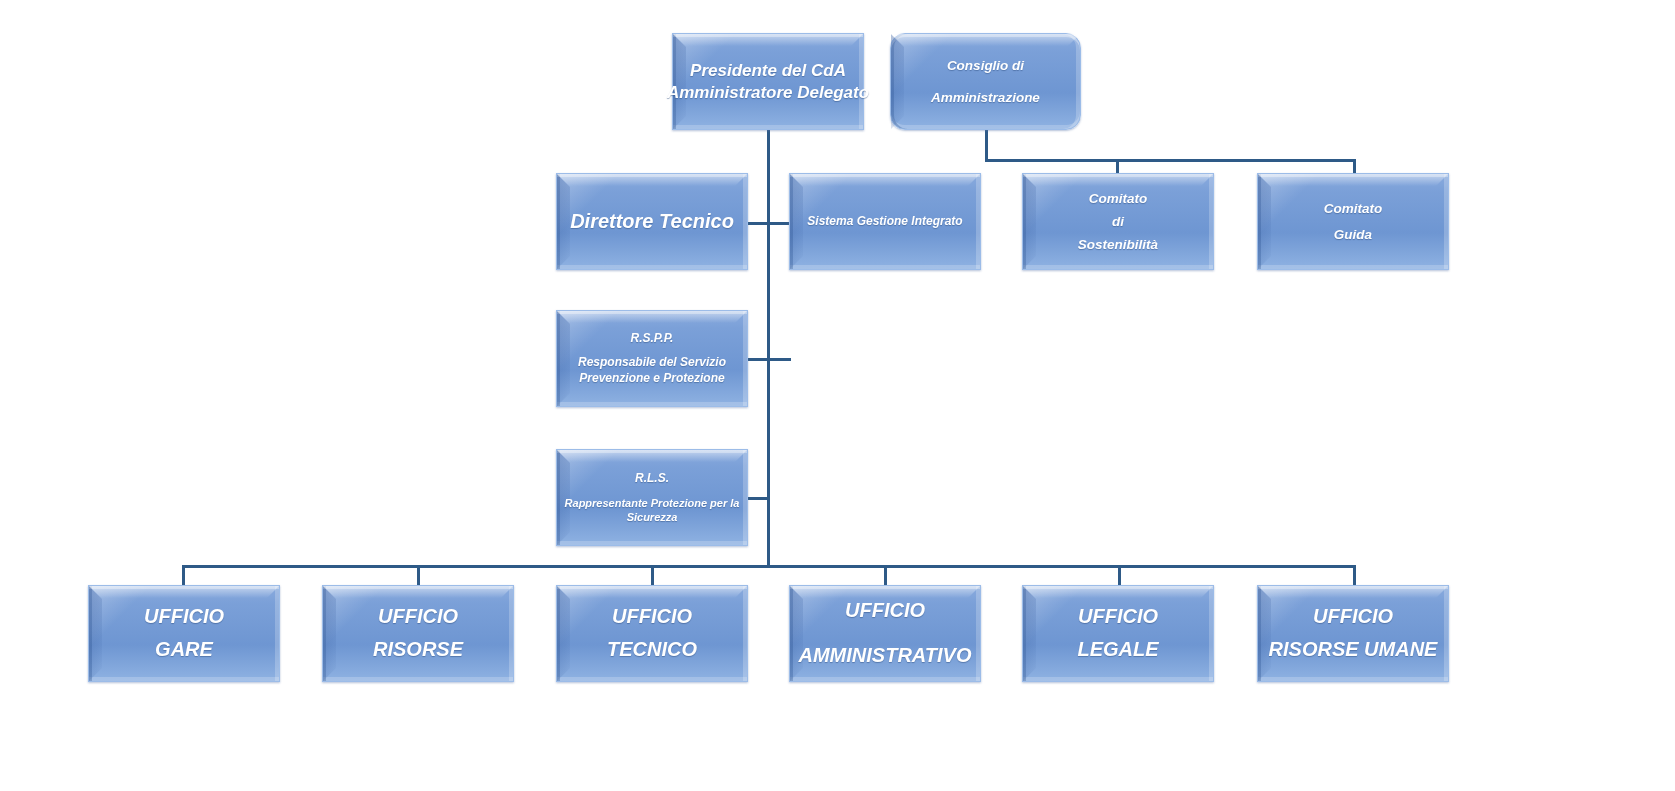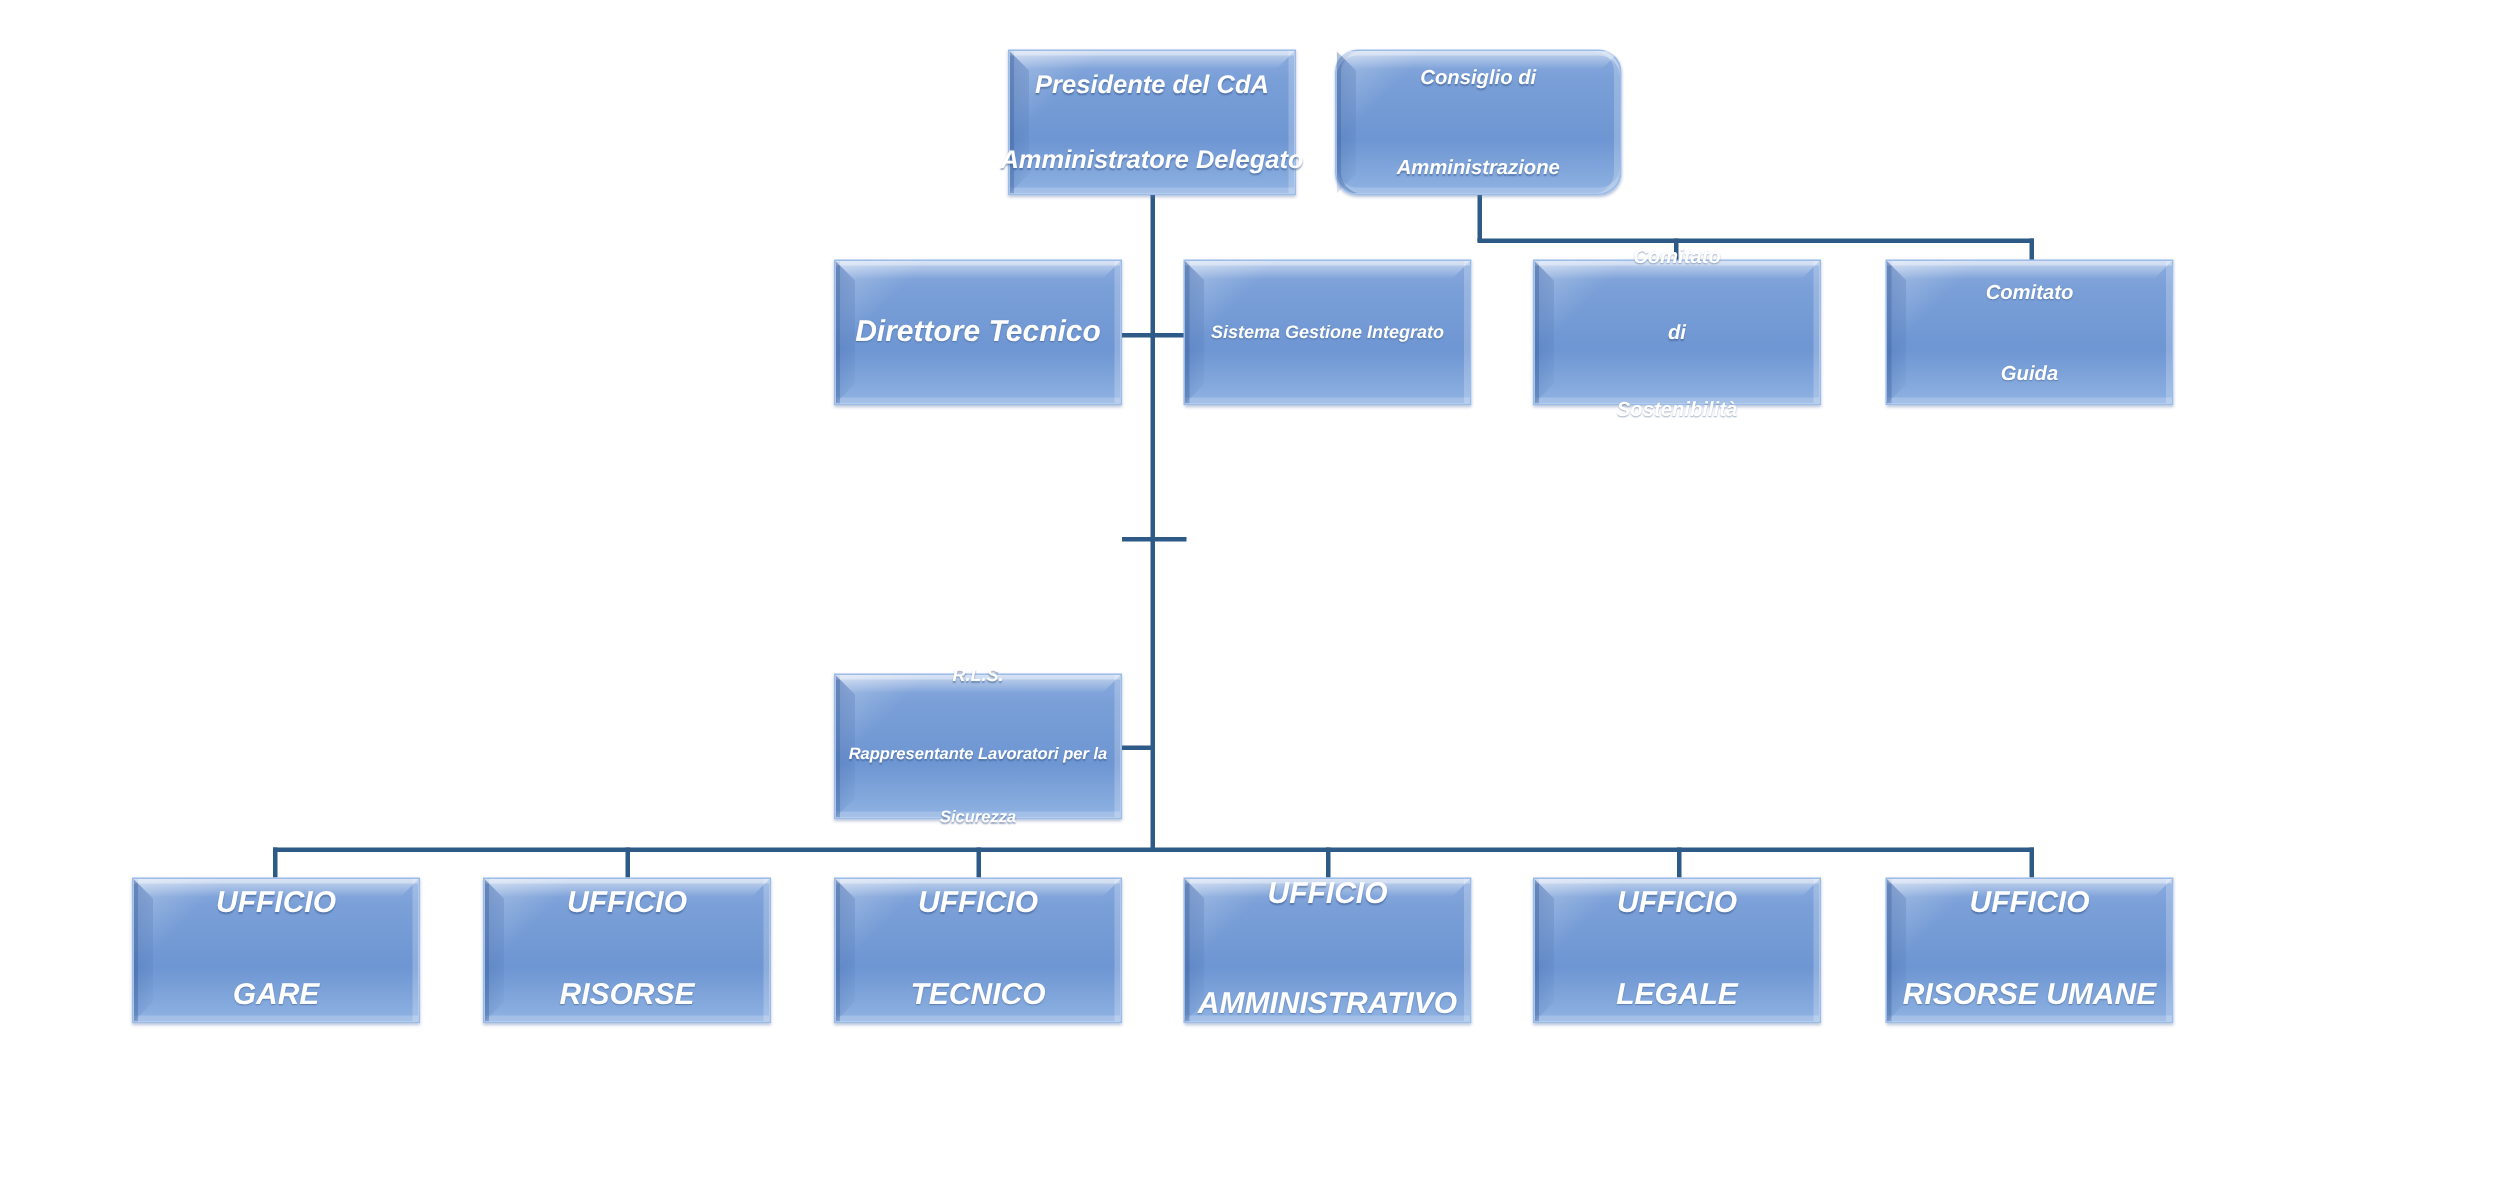--- a/index.html
+++ b/index.html
@@ -45,21 +45,20 @@
     border: 1px solid #9CBCE8;
     box-shadow:
       inset 0 3px 0 rgba(255,255,255,0.34),
       inset 3px 0 0 rgba(40,80,140,0.30),
       inset -4px 0 0 rgba(255,255,255,0.22),
       inset 0 -4px 0 rgba(255,255,255,0.20),
       0 1px 2px rgba(90,120,170,0.45);
     text-shadow: 0 1px 1px rgba(40,70,120,0.45);
     padding: 22px 6px;
     z-index: 3;
-    gap: 28px;
   }
   
   .node::before,
   .node::after {
     content: "";
     position: absolute;
     pointer-events: none;
   }
   .node::before {
     top: 0; left: 0; bottom: 0;
@@ -135,25 +134,30 @@
     <span class="ln sz-sm">Comitato</span>
     <span class="ln sz-sm" style="margin-top:6px;">di</span>
     <span class="ln sz-sm" style="margin-top:6px;">Sostenibilità</span>
   </div>
 
   <div class="node" style="left:1257px; top:173px; width:192px; height:97px;">
     <span class="ln sz-sm">Comitato</span>
     <span class="ln sz-sm" style="margin-top:8px;">Guida</span>
   </div>
 
+  <div class="node" style="left:556px; top:310px; width:192px; height:97px;">
+    <span class="ln sz-xs">R.S.P.P.</span>
+    <span class="ln sz-xs" style="margin-top:9px;">Responsabile del Servizio</span>
+    <span class="ln sz-xs">Prevenzione e Protezione</span>
+  </div>
 
 
   <div class="node" style="left:556px; top:449px; width:192px; height:97px;text-align:center;">
     <span class="ln sz-xs">R.L.S.</span>
-    <span class="ln sz-xxs" style="margin-top:9px;">Rappresentante Lavoratori per la</span>
+    <span class="ln sz-xxs" style="margin-top:9px;">Rappresentante Protezione per la</span>
     <span class="ln sz-xxs">Sicurezza</span>
   </div>
 
   <div class="node" style="left:88px; top:585px; width:192px; height:97px;">
     <span class="ln sz-lg">UFFICIO</span>
     <span class="ln sz-lg" style="margin-top:7px;">GARE</span>
   </div>
 
   <div class="node" style="left:322px; top:585px; width:192px; height:97px;">
     <span class="ln sz-lg">UFFICIO</span>

